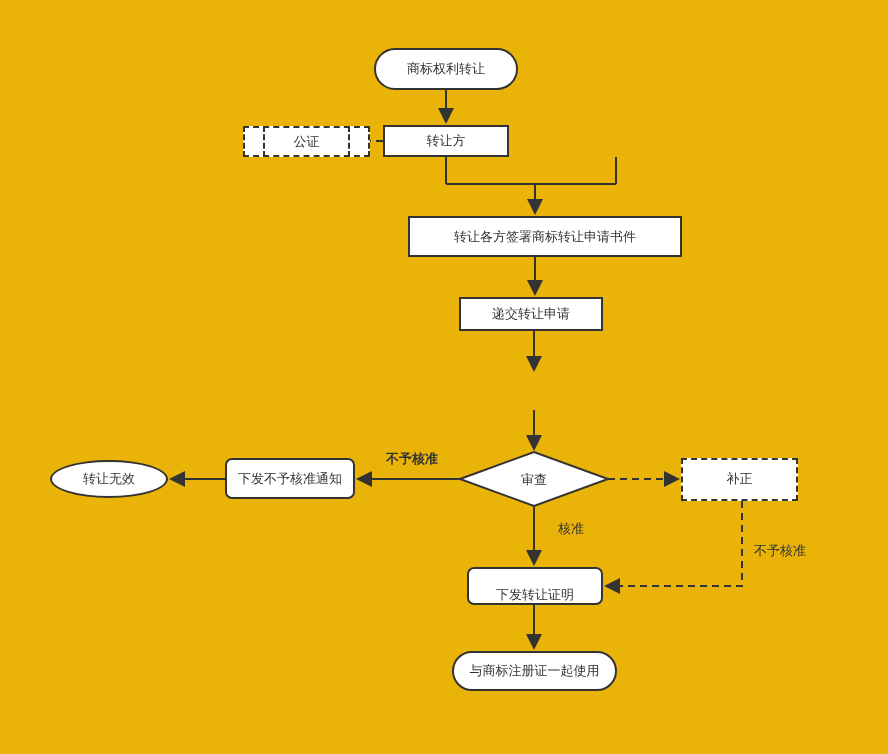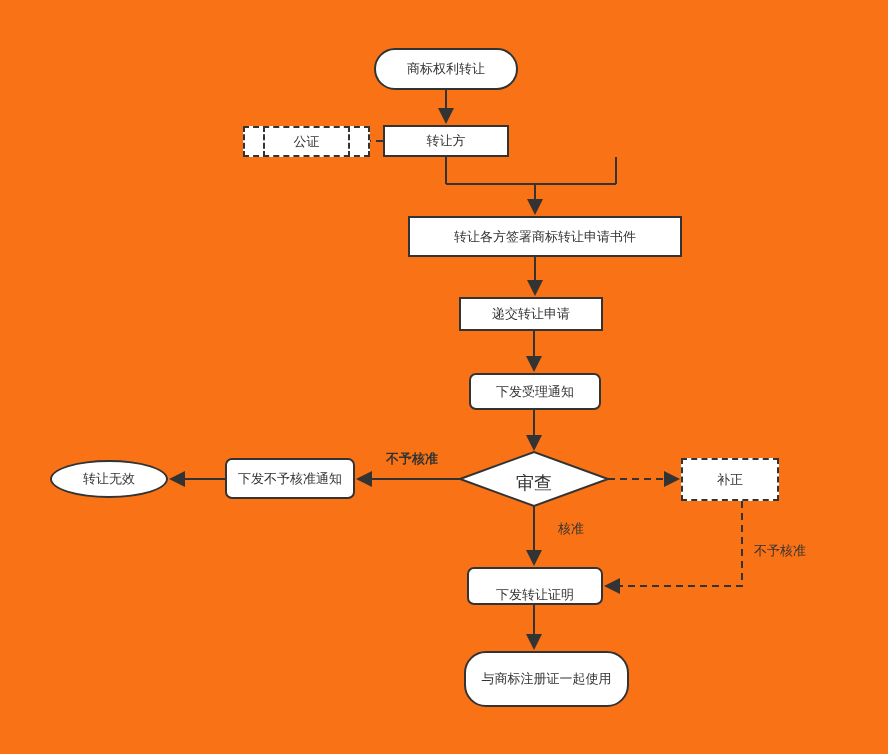--- a/index.html
+++ b/index.html
@@ -4,21 +4,21 @@
 <style>
   html, body {
     margin: 0;
     padding: 0;
     background: #ffffff;
   }
   .canvas {
     position: relative;
     width: 888px;
     height: 754px;
-    background: #f97316;
+    background: #eab308;
     font-family: "Liberation Sans", "DejaVu Sans", sans-serif;
     overflow: hidden;
   }
   .connector-layer {
     position: absolute;
     left: 0;
     top: 0;
     width: 888px;
     height: 754px;
   }
@@ -52,21 +52,21 @@
     top: -2px;
     bottom: -2px;
     width: 0;
     border-left: 2px dashed #333333;
   }
   .predefined-bar.left  { left: 18px; }
   .predefined-bar.right { right: 18px; }
   .diamond-label {
     position: absolute;
     color: #333333;
-    font-size: 18px;
+    font-size: 13px;
     text-align: center;
   }
   .edge-label {
     position: absolute;
     color: #333333;
     font-size: 13px;
     white-space: nowrap;
   }
 </style>
 </head>
@@ -127,43 +127,40 @@
 
 
   <div class="node" style="left:398px; top:216px; width:274px; height:41px;margin-left:10px;">
     <span>转让各方签署商标转让申请书件</span>
   </div>
 
   <div class="node" style="left:459px; top:297px; width:144px; height:34px;">
     <span>递交转让申请</span>
   </div>
 
-  <div class="node rounded" style="left:469px; top:373px; width:132px; height:37px;">
-    <span>下发受理通知</span>
-  </div>
 
   <div class="diamond-label" style="left:504px; top:471px; width:60px;">审查</div>
 
   <div class="node rounded" style="left:225px; top:458px; width:130px; height:41px;">
     <span>下发不予核准通知</span>
   </div>
 
   <div class="node ellipse" style="left:50px; top:460px; width:118px; height:38px;">
     <span>转让无效</span>
   </div>
 
-  <div class="node dashed-border" style="left:681px; top:458px; width:98px; height:43px;">
+  <div class="node dashed-border" style="left:681px; top:458px; width:117px; height:43px;font-family:Liberation Mono, monospace;">
     <span>补正</span>
   </div>
 
   <div class="node rounded" style="left:467px; top:567px; width:136px; height:38px;align-items:flex-end;">
     <span>下发转让证明</span>
   </div>
 
-  <div class="node stadium" style="left:464px; top:651px; width:165px; height:56px;justify-content:center;">
+  <div class="node stadium" style="left:452px; top:651px; width:165px; height:40px;justify-content:center;">
     <span>与商标注册证一起使用</span>
   </div>
 
   <div class="edge-label" style="left:386px; top:450px;font-weight:bold;">不予核准</div>
 
   <div class="edge-label" style="left:558px; top:520px;">核准</div>
 
   <div class="edge-label" style="left:754px; top:542px;">不予核准</div>
 
 </div>

